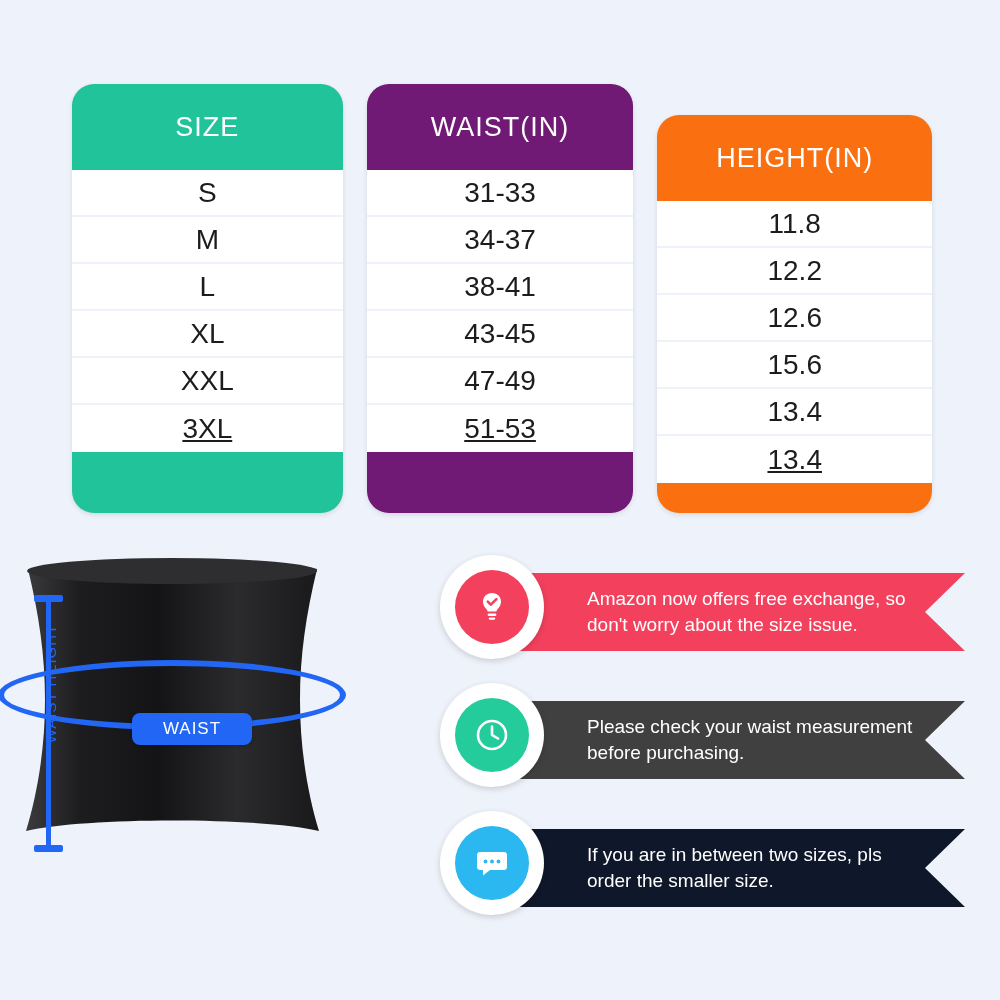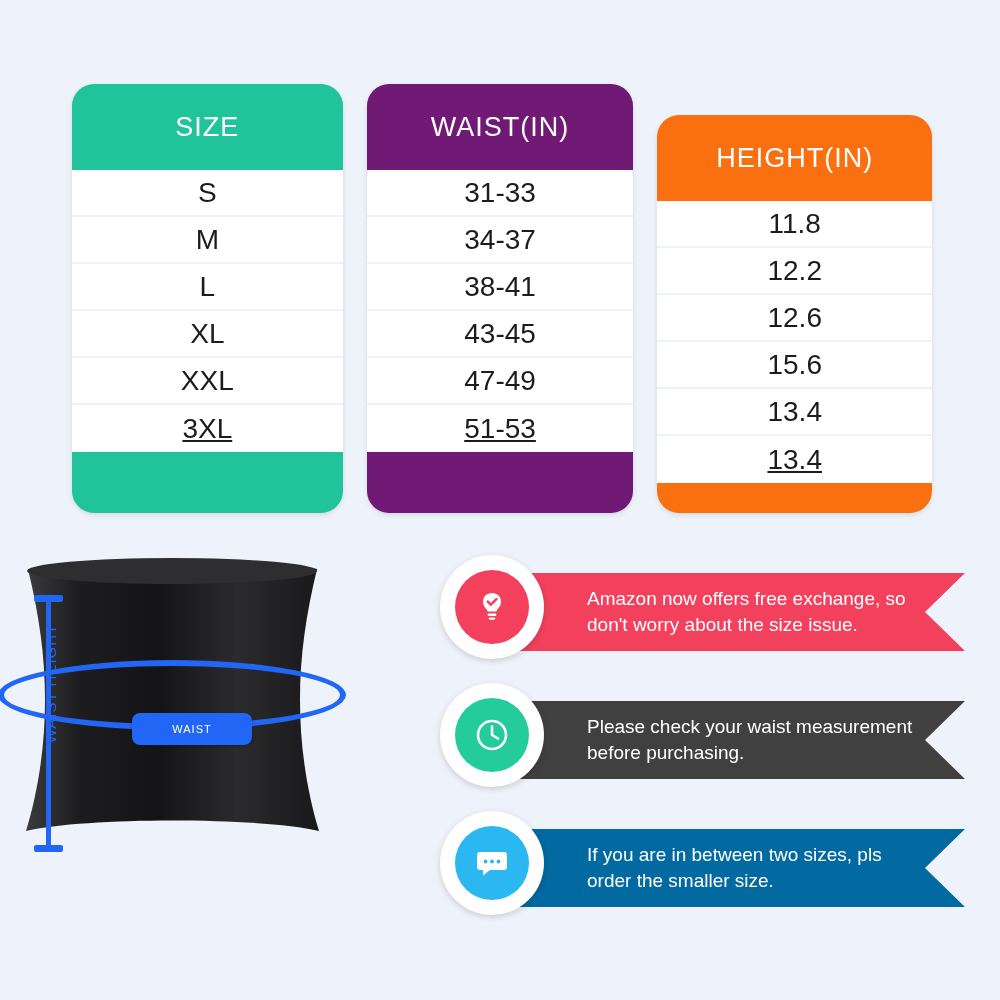--- a/index.html
+++ b/index.html
@@ -89,21 +89,21 @@
   .waist-pill {
     position: absolute;
     left: 132px; top: 713px;
     width: 120px; height: 32px;
     background: #2266f5;
     border-radius: 8px;
     display: flex;
     align-items: center;
     justify-content: center;
     color: #fff;
-    font-size: 11px;
+    font-size: 17px;
     letter-spacing: 1px;
     box-shadow: 0 1px 3px rgba(0,0,0,.25);
   }
   .height-ruler {
     position: absolute;
     left: 26px; top: 595px;
     width: 42px; height: 260px;
   }
   .ruler-line {
     position: absolute;
@@ -150,21 +150,21 @@
   .banner {
     position: absolute;
     left: 25px; top: 18px;
     width: 500px; height: 78px;
     clip-path: polygon(0% 0%, 100% 0%, 92% 50%, 100% 100%, 0% 100%);
     display: flex;
     align-items: center;
   }
   .banner.pink  { background: #f2405d; }
   .banner.green { background: #404040; }
-  .banner.blue  { background: #0369a1; }
+  .banner.blue  { background: #0f172a; }
 
   .banner-text {
     margin-left: 122px;
     margin-right: 34px;
     color: #ffffff;
     font-size: 19px;
     line-height: 1.35;
   }
 
   .badge {

